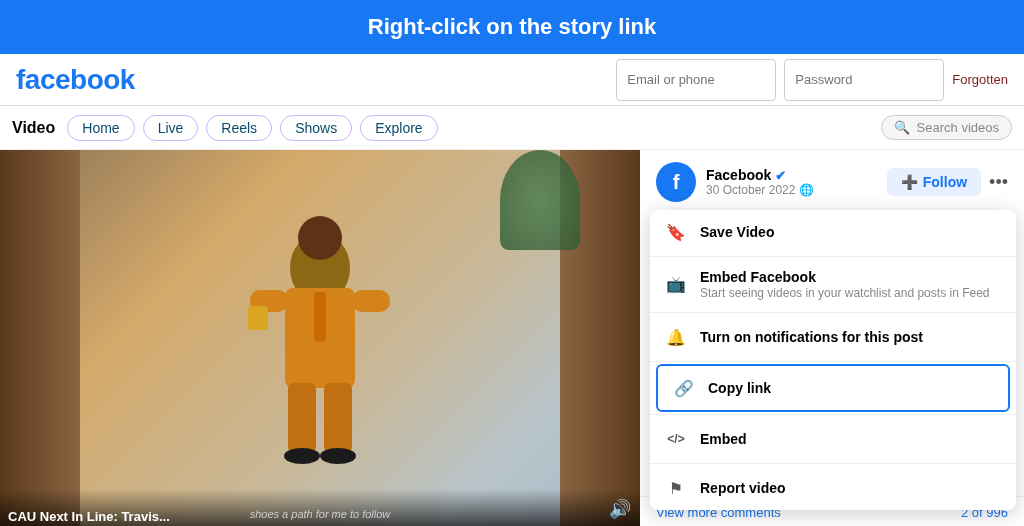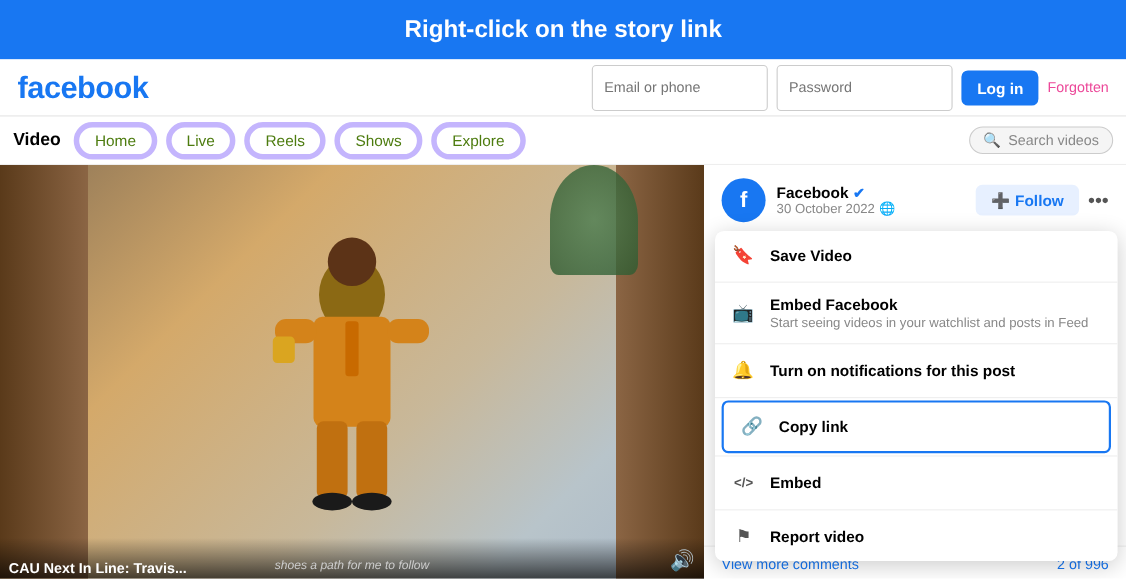--- a/index.html
+++ b/index.html
@@ -51,48 +51,48 @@
       border: none;
       border-radius: 6px;
       padding: 6px 14px;
       font-size: 14px;
       font-weight: 600;
       cursor: pointer;
       height: 32px;
     }
     #forgotten-link {
       font-size: 13px;
-      color: #ec4899;
+      color: #7f1d1d;
       cursor: pointer;
       white-space: nowrap;
     }
 
     
     #video-nav {
       display: flex;
       align-items: center;
       padding: 0 12px;
       height: 44px;
       border-bottom: 1px solid #eee;
       background: #fff;
       gap: 8px;
     }
     #video-label {
       font-weight: 700;
       font-size: 16px;
       margin-right: 4px;
     }
     .nav-pill {
-      border: 5px solid #c4b5fd;
+      border: 1px solid #c4b5fd;
       border-radius: 20px;
       padding: 4px 14px;
       font-size: 14px;
       cursor: pointer;
       background: #fff;
-      color: #4d7c0f;
+      color: #0c4a6e;
     }
     #search-videos {
       margin-left: auto;
       display: flex;
       align-items: center;
       border: 1px solid #ccc;
       border-radius: 20px;
       padding: 4px 12px;
       gap: 6px;
       font-size: 13px;
@@ -343,21 +343,20 @@
 
 <div id="top-banner">
   <span>Right-click on the story link</span>
 </div>
 
 <div id="fb-nav">
   <span id="fb-logo">facebook</span>
   <div id="nav-auth">
     <input type="text" placeholder="Email or phone" style="">
     <input type="password" placeholder="Password" style="">
-    <button id="login-btn">Log in</button>
     <span id="forgotten-link">Forgotten</span>
   </div>
 </div>
 
 <div id="video-nav">
   <span id="video-label">Video</span>
   <button class="nav-pill">Home</button>
   <button class="nav-pill">Live</button>
   <button class="nav-pill">Reels</button>
   <button class="nav-pill">Shows</button>

